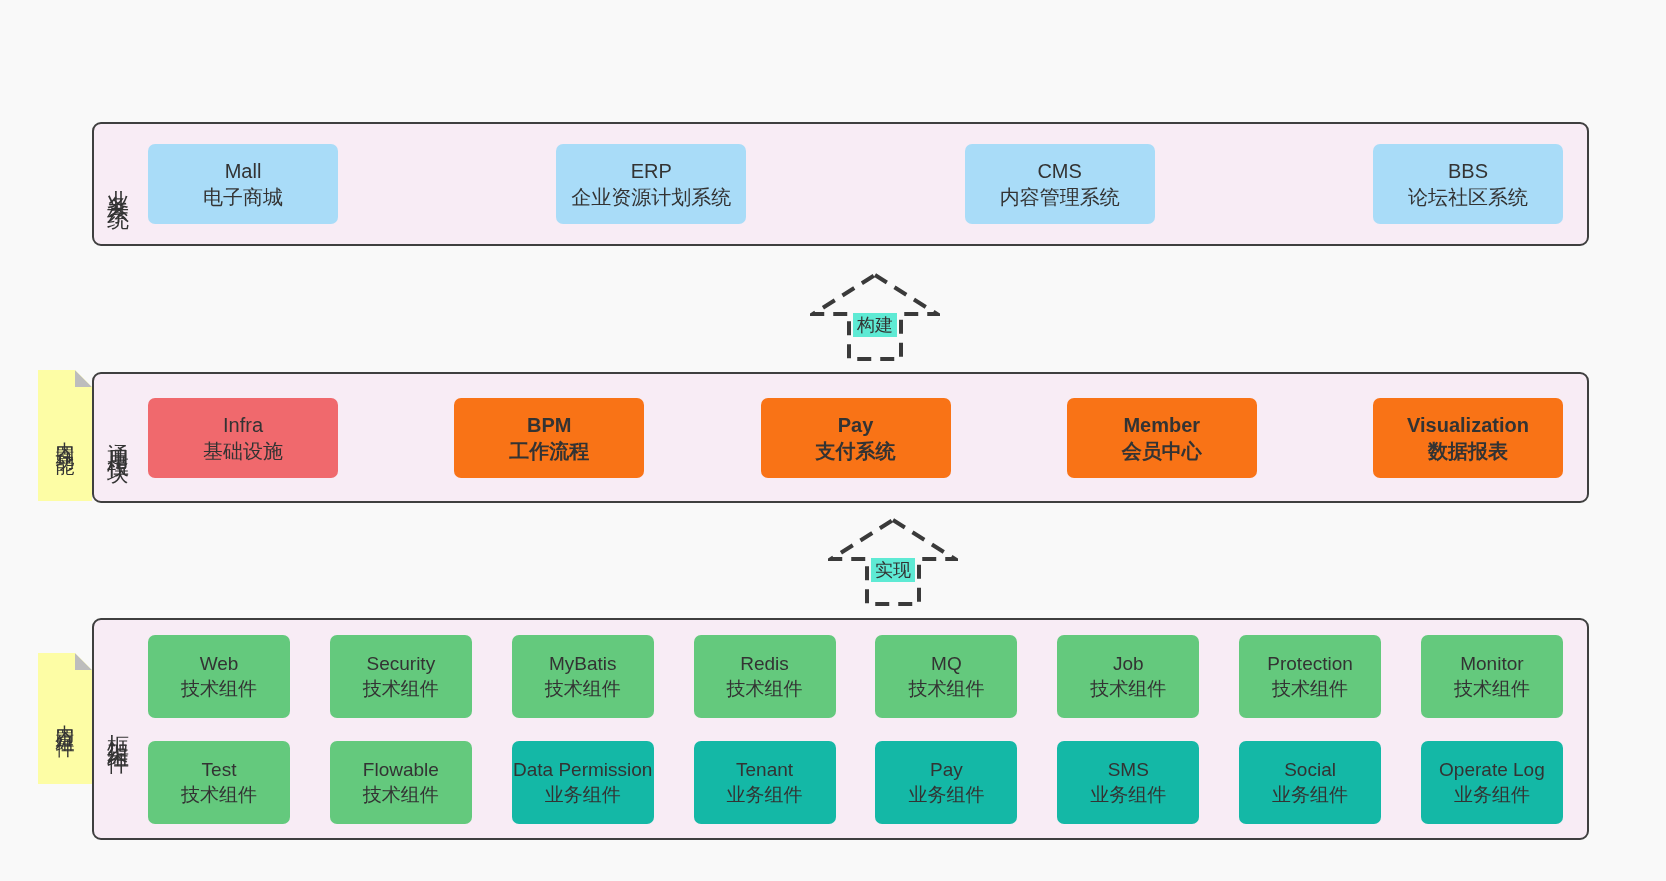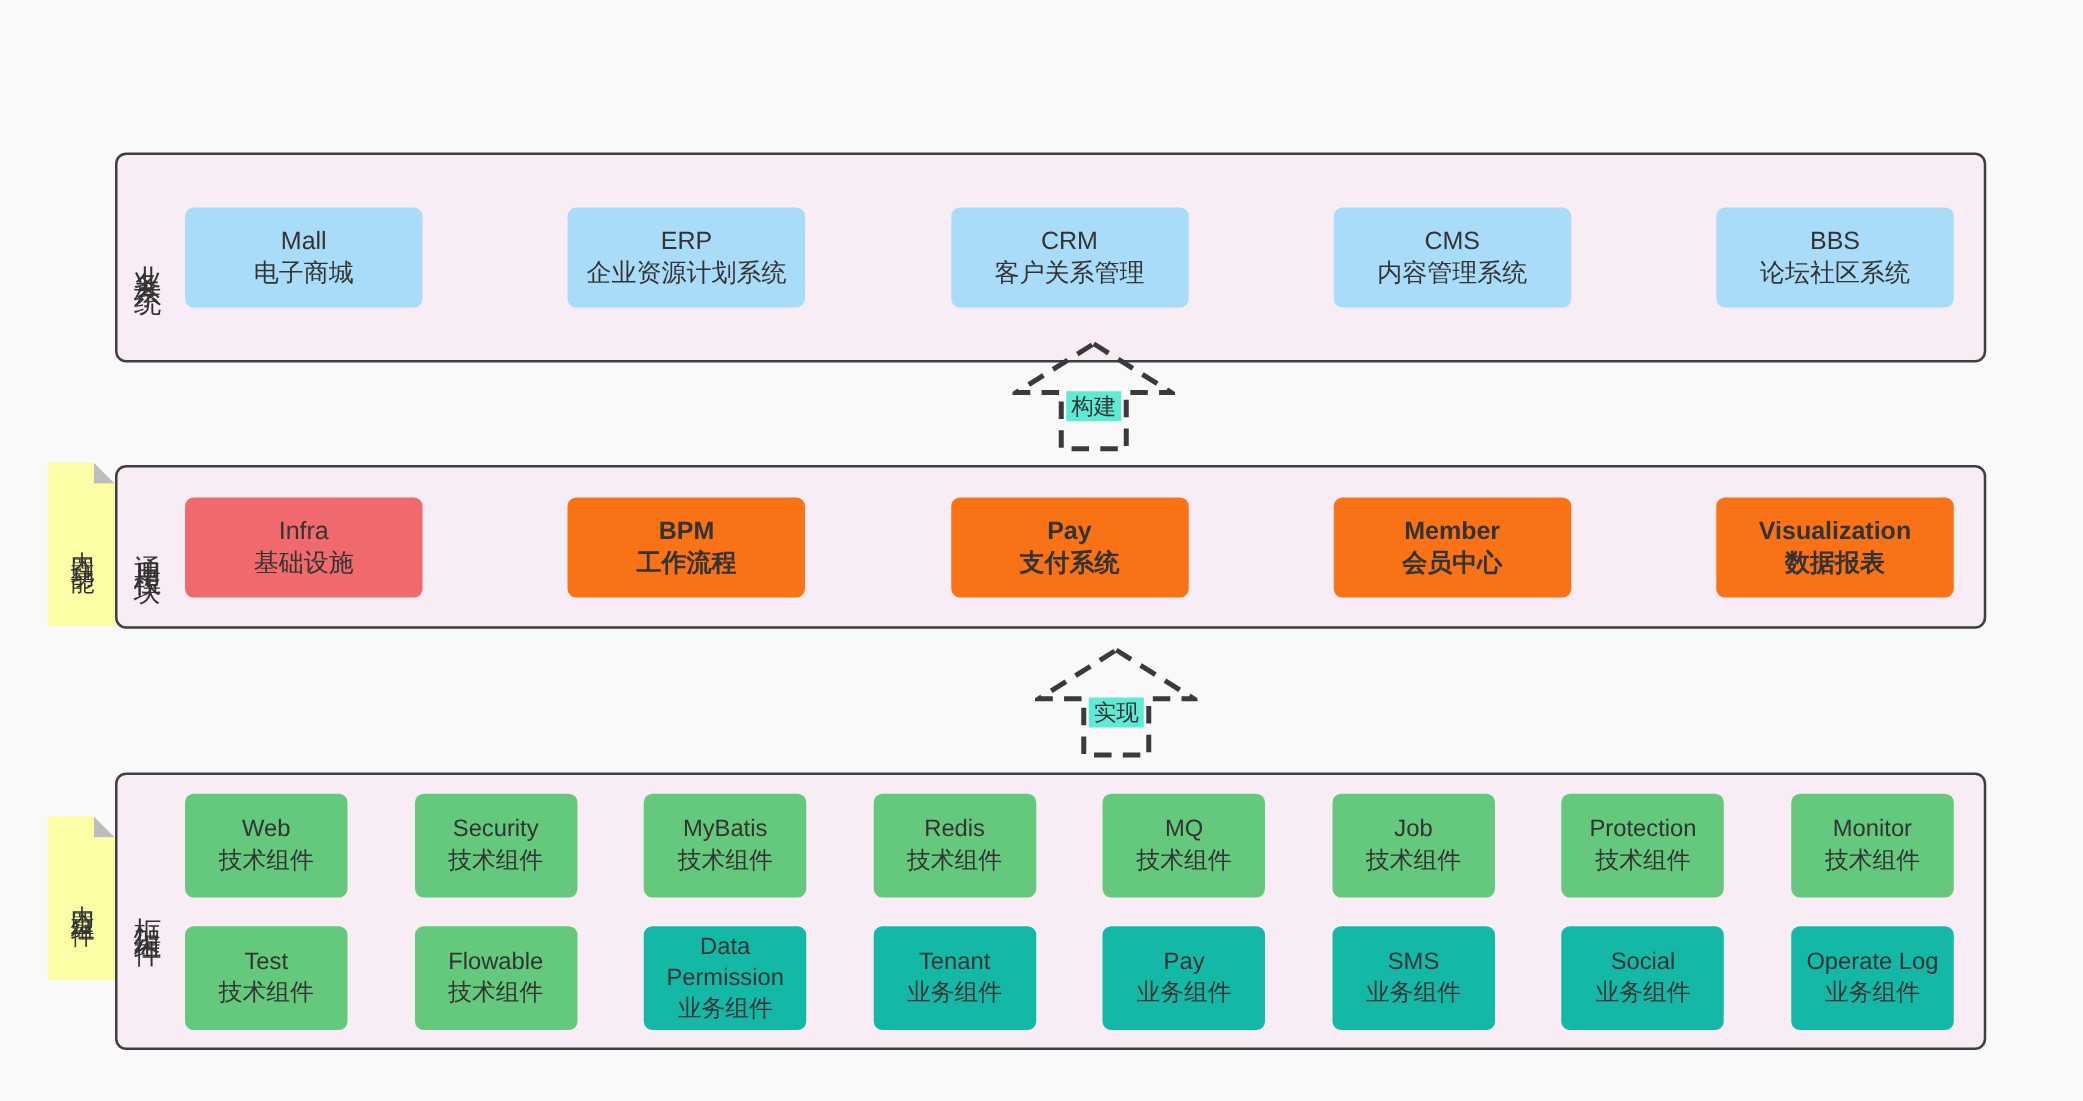--- a/index.html
+++ b/index.html
@@ -7,21 +7,21 @@
     width:1666px; height:881px; position:relative;
     background:#f9f9f9; overflow:hidden;
     font-family:"Liberation Sans","DejaVu Sans",sans-serif;
     color:#333333;
   }
   .panel {
     position:absolute; left:92px; width:1497px; box-sizing:border-box;
     background:#f8ecf5; border:2px solid #3f3f3f; border-radius:9px;
     display:flex;
   }
-  #panel-business  { top:122px; height:168px; }
+  #panel-business  { top:122px; height:124px; }
   #panel-modules   { top:372px; height:131px; }
   #panel-framework { top:618px; height:222px; }
 
   .panel-label-col {
     flex:0 0 48px; display:flex; align-items:center; justify-content:center;
   }
   .panel-label {
     writing-mode:vertical-lr; text-orientation:upright;
     font-size:22px; letter-spacing:6px; color:#333;
   }
@@ -33,21 +33,21 @@
     flex:1; display:flex; flex-direction:column; justify-content:center;
     gap:23px; padding:0 24px 0 6px;
   }
   .boxes-grid .row { display:flex; justify-content:space-between; }
 
   .box {
     width:190px; height:80px; border-radius:7px;
     display:flex; flex-direction:column; align-items:center; justify-content:center;
     text-align:center; font-size:20px; line-height:26px; color:#333;
   }
-  .boxes-grid .box { width:130px; height:83px; font-size:19px; line-height:25px; }
+  .boxes-grid .box { width:142px; height:83px; font-size:19px; line-height:25px; }
   .box .t { white-space:normal; }
 
   [data-variant="blue"]       { background:#a9dcf8; }
   [data-variant="red"]        { background:#f0696d; }
   [data-variant="pink"]       { background:#f97316;font-weight:bold; }
   [data-variant="green"]      { background:#64c97d; }
   [data-variant="lightgreen"] { background:#14b8a6; }
 
   .arrow { position:absolute; width:130px; height:90px; }
   #arrow-build     { left:810px; top:272px; }
@@ -85,24 +85,20 @@
   <div class="boxes-row">
     <div class="box" data-variant="blue">
       <div class="t">Mall</div>
       <div class="t">电子商城</div>
     </div>
     <div class="box" data-variant="blue">
       <div class="t">ERP</div>
       <div class="t">企业资源计划系统</div>
     </div>
     <div class="box" data-variant="blue">
-      <div class="t">CRM</div>
-      <div class="t">客户关系管理</div>
-    </div>
-    <div class="box" data-variant="blue">
       <div class="t">CMS</div>
       <div class="t">内容管理系统</div>
     </div>
     <div class="box" data-variant="blue">
       <div class="t">BBS</div>
       <div class="t">论坛社区系统</div>
     </div>
   </div>
 </div>
 

